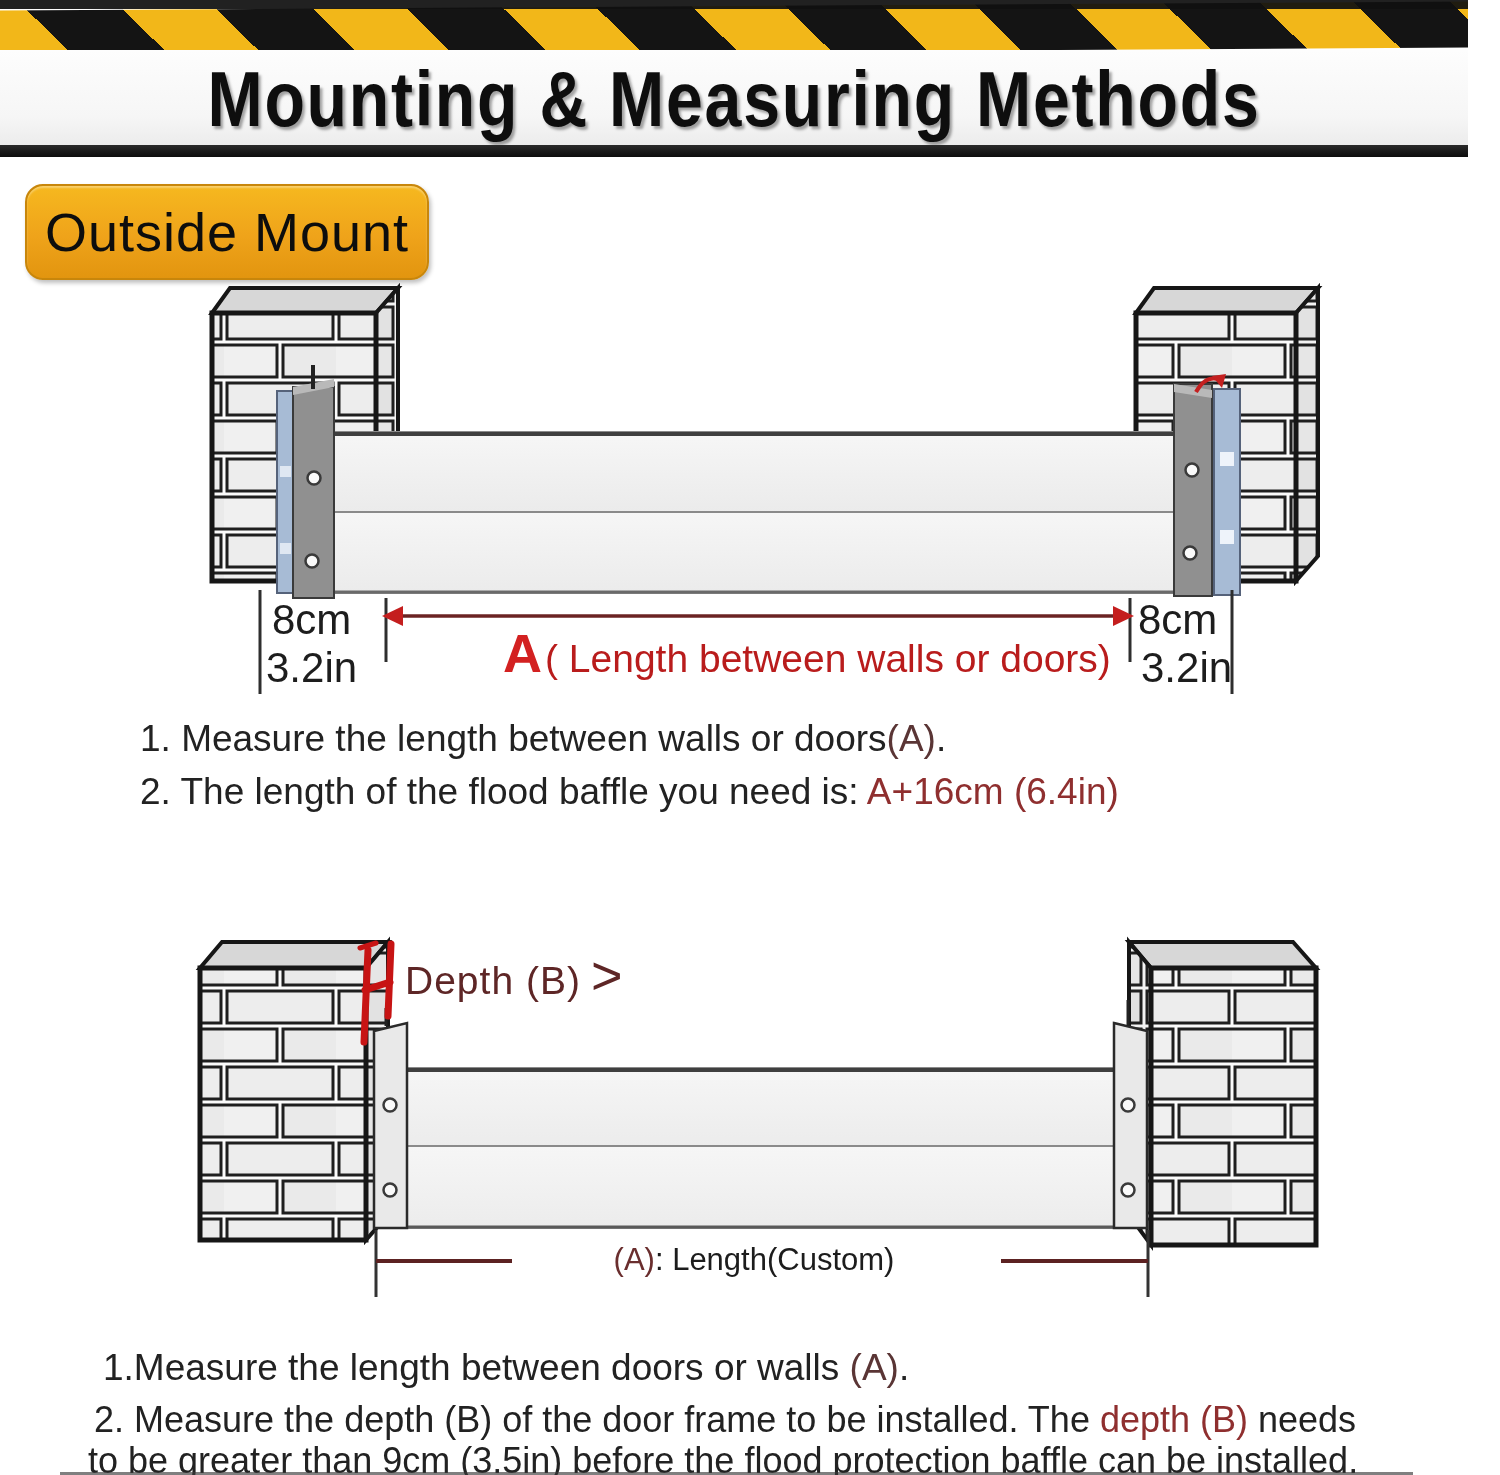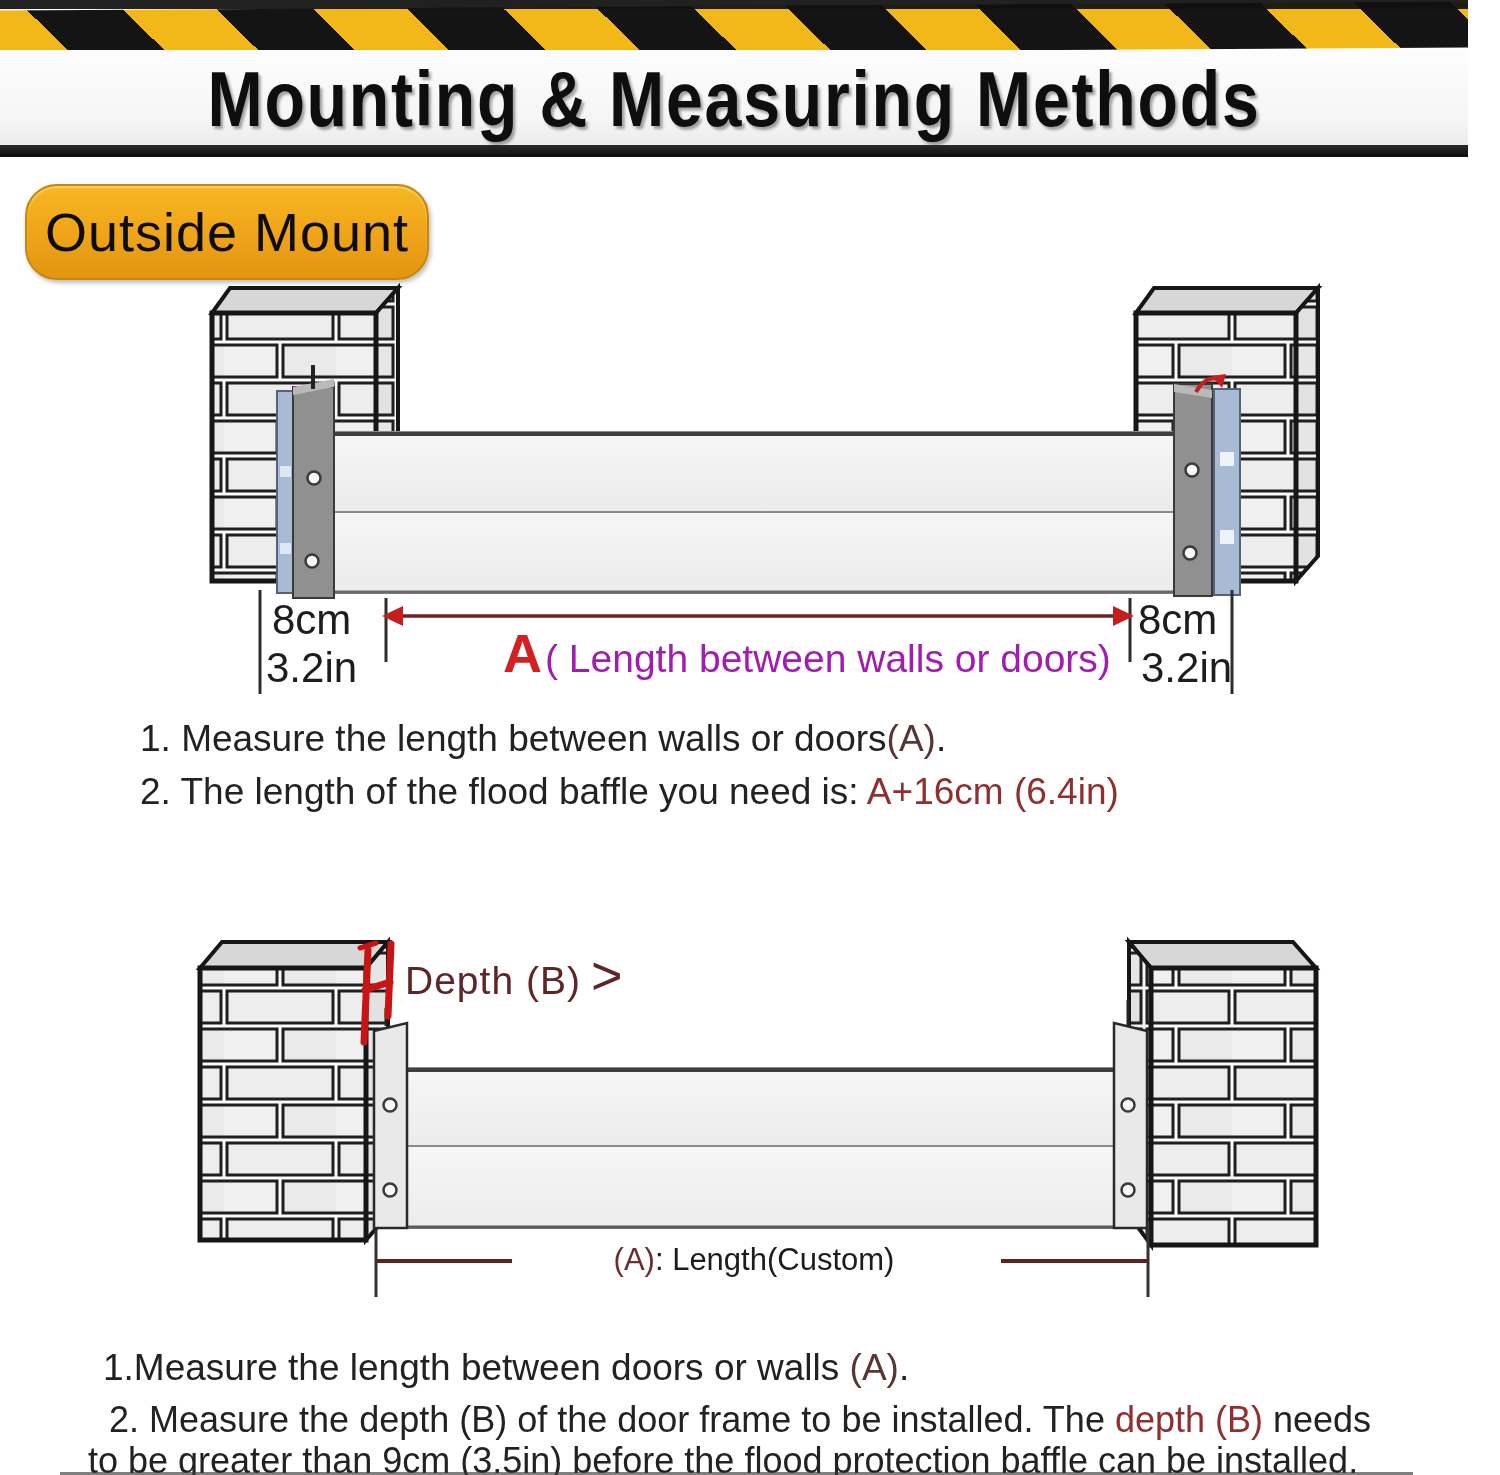--- a/index.html
+++ b/index.html
@@ -22,34 +22,34 @@
     position:absolute;left:0;right:0;top:54px;text-align:center;
     font-size:78px;font-weight:bold;letter-spacing:2px;color:#0e0e0e;
     transform:scaleX(.85);transform-origin:50% 50%;
     text-shadow:3px 3px 3px rgba(0,0,0,.35);
   }
   .header-rule{position:absolute;left:0;right:0;top:145px;height:12px;
     background:linear-gradient(180deg,#2a2a2a,#0d0d0d);}
 
   
   .badge{
-    position:absolute;left:25px;width:400px;height:92px;border-radius:32px;
+    position:absolute;left:25px;width:400px;height:92px;border-radius:18px;
     background:linear-gradient(180deg,#F6B81F 0%,#EFA31A 55%,#E2950F 100%);
     border:2px solid #C8860B;box-shadow:2px 3px 4px rgba(0,0,0,.25), inset 0 2px 2px rgba(255,255,255,.35);
     display:flex;align-items:center;justify-content:center;
     font-size:54px;color:#0d0d0d;letter-spacing:1px;
   }
   #badge-outside{top:184px;}
   #badge-inside{top:838px;}
 
   
   .dim-text{font-size:42px;color:#1d1d1d;}
   .a-row{display:flex;align-items:baseline;}
   .a-letter{font-size:54px;font-weight:bold;color:#D32121;margin-right:3px;}
-  .a-rest{font-size:39px;color:#a21caf;}
+  .a-rest{font-size:39px;color:#b91c1c;}
 
   .depth-row{display:flex;align-items:baseline;}
   .depth-label{font-size:39px;color:#5E2626;letter-spacing:1px;}
   .depth-op{font-size:54px;color:#5E2626;margin:0 4px 0 10px;}
   .depth-val{font-size:48px;color:#8F2222;}
 
   .len-row{font-size:31px;color:#1c1c1c;}
   .len-ref{color:#6A2E2E;}
 
   .step{font-size:37px;color:#222222;line-height:53px;}
@@ -237,21 +237,21 @@
     <span class="depth-op">&gt;</span>
   </div>
 
   <div class="abs len-row" style="left:754px;top:1242px;transform:translateX(-50%);">
     <span class="len-ref">(A)</span><span>: Length(Custom)</span>
   </div>
 
   <div class="abs step" style="left:103px;top:1341px;">
     <span>1.Measure the length between doors or walls </span><span class="ref-dim">(A)</span><span>.</span>
   </div>
-  <div class="abs step" style="left:109px;top:1393px;font-size:36px;">
+  <div class="abs step" style="left:94px;top:1393px;font-size:36px;">
     <span>2. Measure the depth (B) of the door frame to be installed. The </span><span class="red-val">depth (B)</span><span> needs</span>
   </div>
   <div class="abs step" style="left:88px;top:1434px;font-size:36px;">
     <span>to be greater than 9cm (3.5in) before the flood protection baffle can be installed.</span>
   </div>
 
   <div class="bottom-smudge"></div>
 </div>
 
 </body></html>

